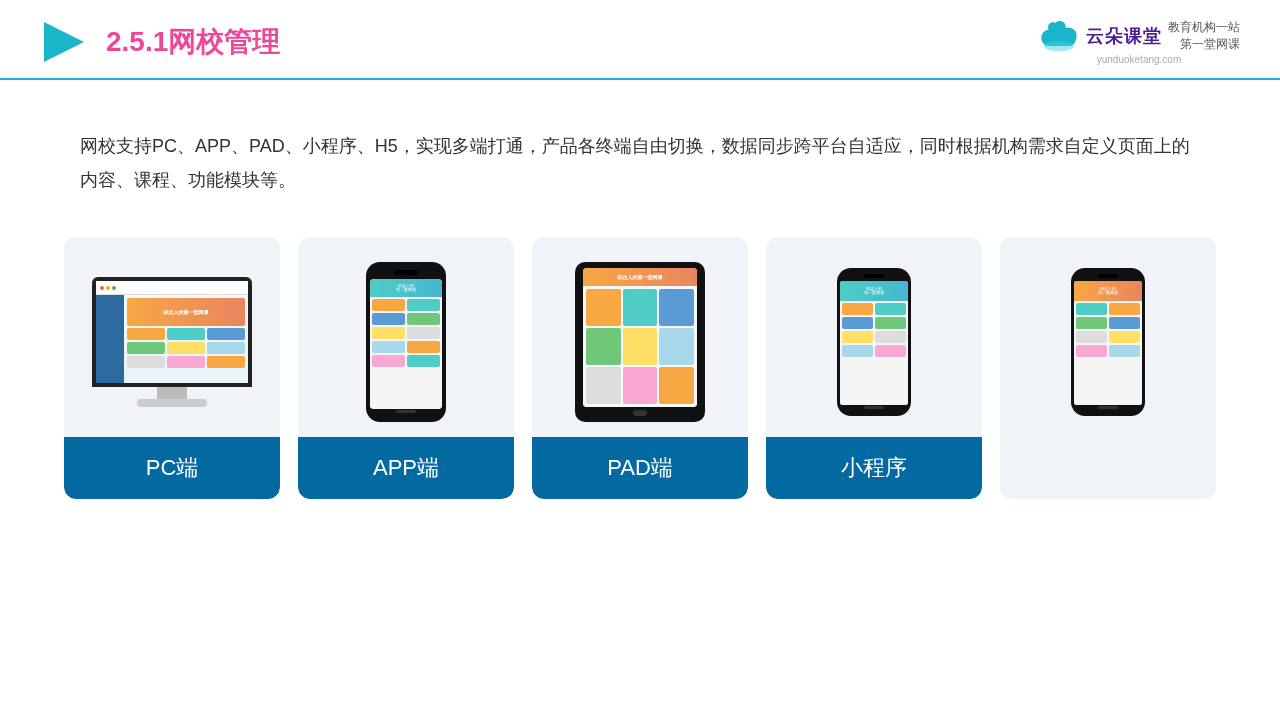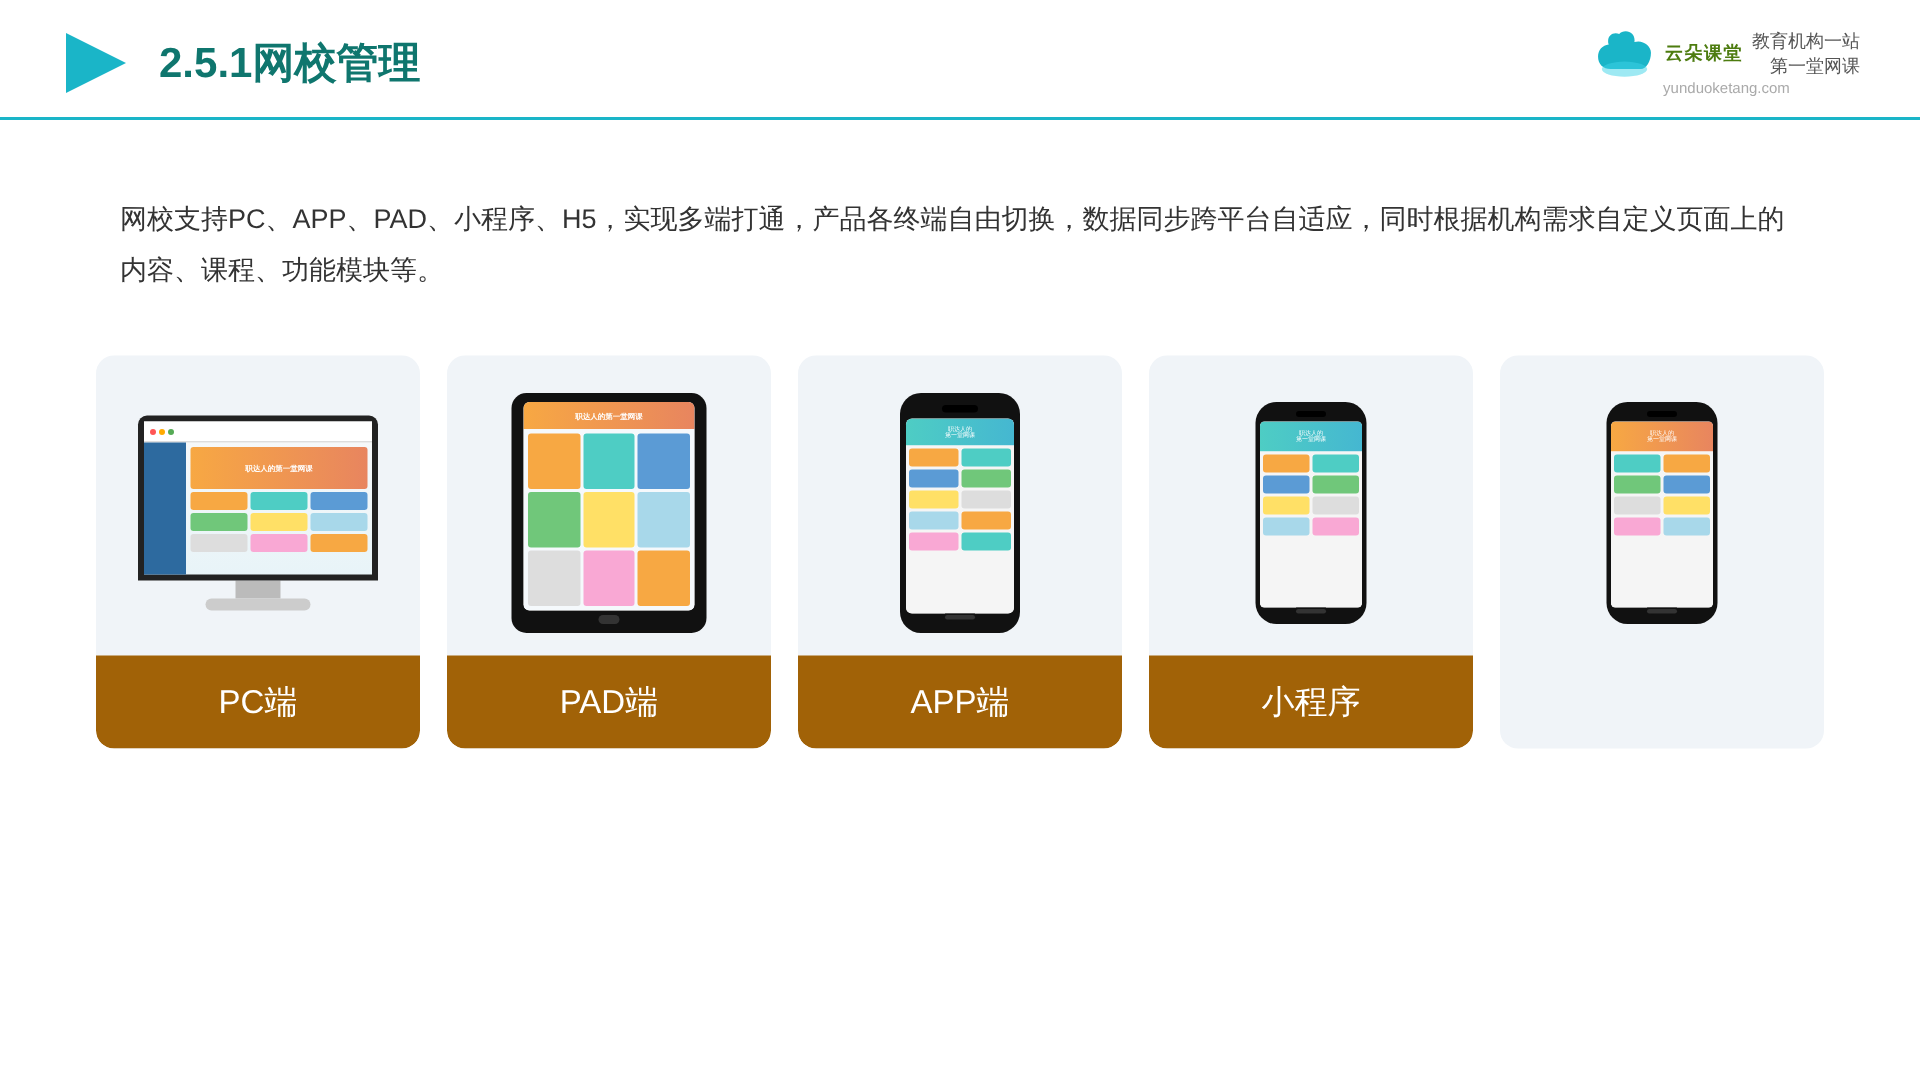--- a/index.html
+++ b/index.html
@@ -24,40 +24,40 @@
       align-items: center;
       gap: 18px;
     }
     .play-icon {
       width: 48px;
       height: 48px;
     }
     .page-title {
       font-size: 28px;
       font-weight: bold;
-      color: #0f766e;
+      color: #ec4899;
     }
     .logo-area {
       display: flex;
       flex-direction: column;
       align-items: center;
       gap: 2px;
     }
     .logo-cloud {
       display: flex;
       align-items: center;
       gap: 6px;
     }
     .cloud-icon {
       width: 42px;
       height: 32px;
     }
     .logo-text-cn {
-      font-size: 12px;
-      color: #4d7c0f;
+      font-size: 18px;
+      color: #4c1d95;
       font-weight: bold;
       letter-spacing: 1px;
     }
     .logo-domain {
       font-size: 10px;
       color: #aaa;
     }
     .logo-right-text {
       font-size: 12px;
       color: #555;
@@ -96,21 +96,21 @@
       width: 100%;
       height: 200px;
       display: flex;
       align-items: center;
       justify-content: center;
       padding: 20px 10px 10px 10px;
     }
 
     .card-label {
       width: 100%;
-      background: #a16207;
+      background: #0369a1;
       color: #fff;
       font-size: 22px;
       text-align: center;
       padding: 16px 0;
       font-weight: 500;
       border-radius: 0 0 12px 12px;
     }
 
     
     .pc-monitor {
@@ -416,20 +416,59 @@
         </div>
         <div class="pc-stand-neck"></div>
         <div class="pc-stand-base"></div>
       </div>
     </div>
     <div class="card-label">PC端</div>
   </div>
 
   <div class="device-card">
     <div class="device-mockup">
+      <div class="phone-body">
+        <div class="phone-notch"></div>
+        <div class="phone-screen">
+          <div class="phone-header-bar">
+            <div class="phone-header-text">职达人的<br>第一堂网课</div>
+          </div>
+          <div class="phone-content">
+            <div class="phone-row">
+              <div class="phone-block col-orange"></div>
+              <div class="phone-block col-teal"></div>
+            </div>
+            <div class="phone-row">
+              <div class="phone-block col-blue"></div>
+              <div class="phone-block col-green"></div>
+            </div>
+            <div class="phone-row">
+              <div class="phone-block col-yellow"></div>
+              <div class="phone-block col-gray"></div>
+            </div>
+            <div class="phone-row">
+              <div class="phone-block col-lightblue"></div>
+              <div class="phone-block col-orange"></div>
+            </div>
+            <div class="phone-row">
+              <div class="phone-block col-pink"></div>
+              <div class="phone-block col-teal"></div>
+            </div>
+          </div>
+        </div>
+        <div class="phone-bottom">
+          <div class="phone-home"></div>
+        </div>
+      </div>
+    </div>
+    <div class="card-label">APP端</div>
+  </div>
+
+  <div class="device-card">
+    <div class="device-mockup">
       <div class="ipad-body">
         <div class="ipad-screen">
           <div class="ipad-header-bar">
             <div class="ipad-header-text">职达人的第一堂网课</div>
           </div>
           <div class="ipad-content">
             <div class="ipad-cell col-orange"></div>
             <div class="ipad-cell col-teal"></div>
             <div class="ipad-cell col-blue"></div>
             <div class="ipad-cell col-green"></div>
@@ -443,59 +482,20 @@
         <div class="ipad-bottom-home">
           <div class="ipad-home-btn"></div>
         </div>
       </div>
     </div>
     <div class="card-label">PAD端</div>
   </div>
 
   <div class="device-card">
     <div class="device-mockup">
-      <div class="phone-body">
-        <div class="phone-notch"></div>
-        <div class="phone-screen">
-          <div class="phone-header-bar">
-            <div class="phone-header-text">职达人的<br>第一堂网课</div>
-          </div>
-          <div class="phone-content">
-            <div class="phone-row">
-              <div class="phone-block col-orange"></div>
-              <div class="phone-block col-teal"></div>
-            </div>
-            <div class="phone-row">
-              <div class="phone-block col-blue"></div>
-              <div class="phone-block col-green"></div>
-            </div>
-            <div class="phone-row">
-              <div class="phone-block col-yellow"></div>
-              <div class="phone-block col-gray"></div>
-            </div>
-            <div class="phone-row">
-              <div class="phone-block col-lightblue"></div>
-              <div class="phone-block col-orange"></div>
-            </div>
-            <div class="phone-row">
-              <div class="phone-block col-pink"></div>
-              <div class="phone-block col-teal"></div>
-            </div>
-          </div>
-        </div>
-        <div class="phone-bottom">
-          <div class="phone-home"></div>
-        </div>
-      </div>
-    </div>
-    <div class="card-label">APP端</div>
-  </div>
-
-  <div class="device-card">
-    <div class="device-mockup">
       <div class="phone-small">
         <div class="phone-small-notch"></div>
         <div class="phone-small-screen">
           <div class="phone-header-bar" style="height:20px">
             <div class="phone-header-text">职达人的<br>第一堂网课</div>
           </div>
           <div class="phone-content">
             <div class="phone-row">
               <div class="phone-block col-orange"></div>
               <div class="phone-block col-teal"></div>

